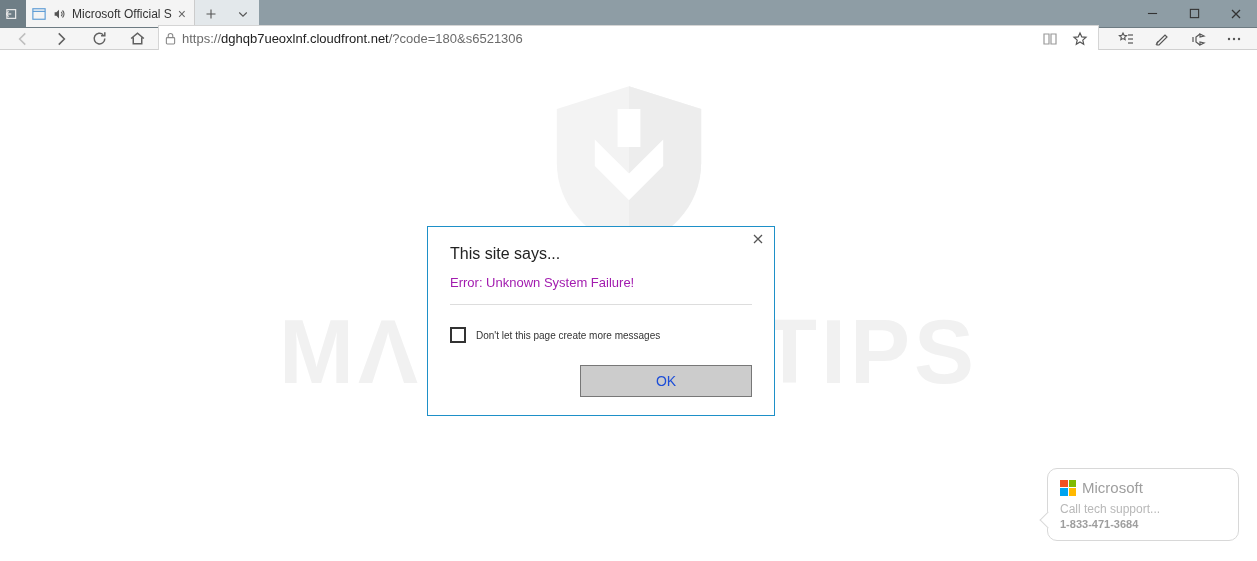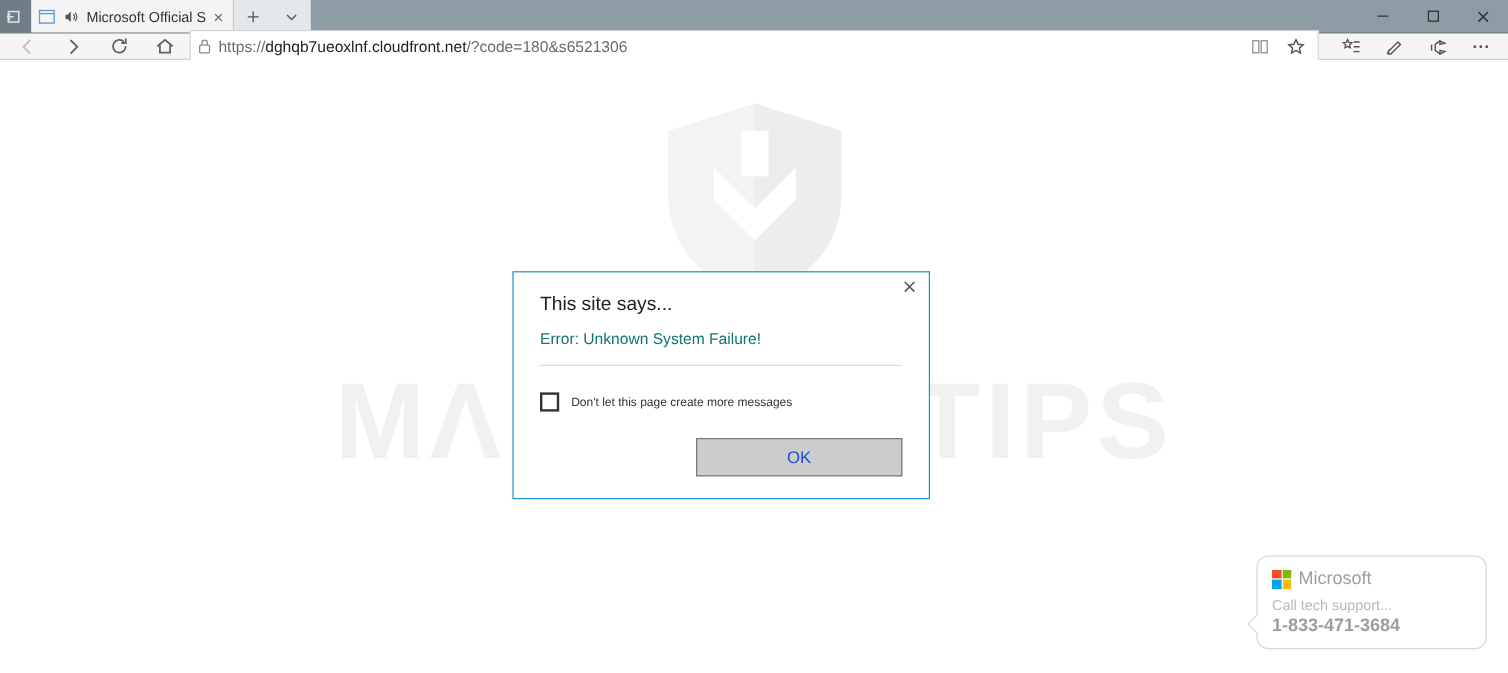--- a/index.html
+++ b/index.html
@@ -95,21 +95,21 @@
     background: #fff;
     border: 1px solid #1e90c8;
     box-shadow: 0 0 0 rgba(0,0,0,0);
     padding: 18px 22px 18px 22px;
     margin-top: 31px;
   }
   .dialog .dlg-close {
     position: absolute; top: 6px; right: 10px; color: #555; font-size: 15px; cursor: pointer;
   }
   .dlg-title { font-size: 16px; color: #222; margin-bottom: 12px; }
-  .dlg-msg { font-size: 13px; color: #0f766e; margin-bottom: 14px; }
+  .dlg-msg { font-size: 13px; color: #a21caf; margin-bottom: 14px; }
   .dlg-sep { border: none; border-top: 1px solid #ddd; margin-bottom: 22px; }
   .dlg-check-row { display: flex; align-items: center; gap: 10px; font-size: 10px; color: #333; margin-bottom: 22px; }
   .chk { width: 16px; height: 16px; border: 2px solid #333; display: inline-block; }
   .dlg-buttons { display: flex; justify-content: flex-end; }
   .ok-btn {
     width: 172px; height: 32px;
     background: #ccc; border: 1px solid #777;
     font-size: 14px; color: #1d4ed8;
     display: flex; align-items: center; justify-content: center;
     cursor: pointer;
@@ -123,21 +123,21 @@
     border: 1px solid #d8d8d8;
     border-radius: 10px;
     background: #fff;
     padding: 10px 12px 10px 12px;
   }
   .bubble .ms-row { display: flex; align-items: center; gap: 6px; color: #9e9e9e; font-size: 15px; font-weight: 500; }
   .ms-logo { width: 16px; height: 16px; display: grid; grid-template-columns: 1fr 1fr; grid-template-rows: 1fr 1fr; gap: 1px; }
   .ms-logo span:nth-child(1){background:#f25022;} .ms-logo span:nth-child(2){background:#7fba00;}
   .ms-logo span:nth-child(3){background:#00a4ef;} .ms-logo span:nth-child(4){background:#ffb900;}
   .bubble .line2 { color: #b8b8b8; font-size: 12px; margin-top: 6px; }
-  .bubble .phone { color: #9e9e9e; font-size: 15px; font-weight: 600; margin-top: 2px; }
+  .bubble .phone { color: #9e9e9e; font-size: 11px; font-weight: 600; margin-top: 2px; }
   .bubble-tail {
     position: absolute; left: -6px; bottom: 14px;
     width: 12px; height: 12px; background: #fff;
     border-left: 1px solid #d8d8d8; border-bottom: 1px solid #d8d8d8;
     transform: rotate(45deg);
   }
 
   svg { display: block; }
 </style>
 </head>

